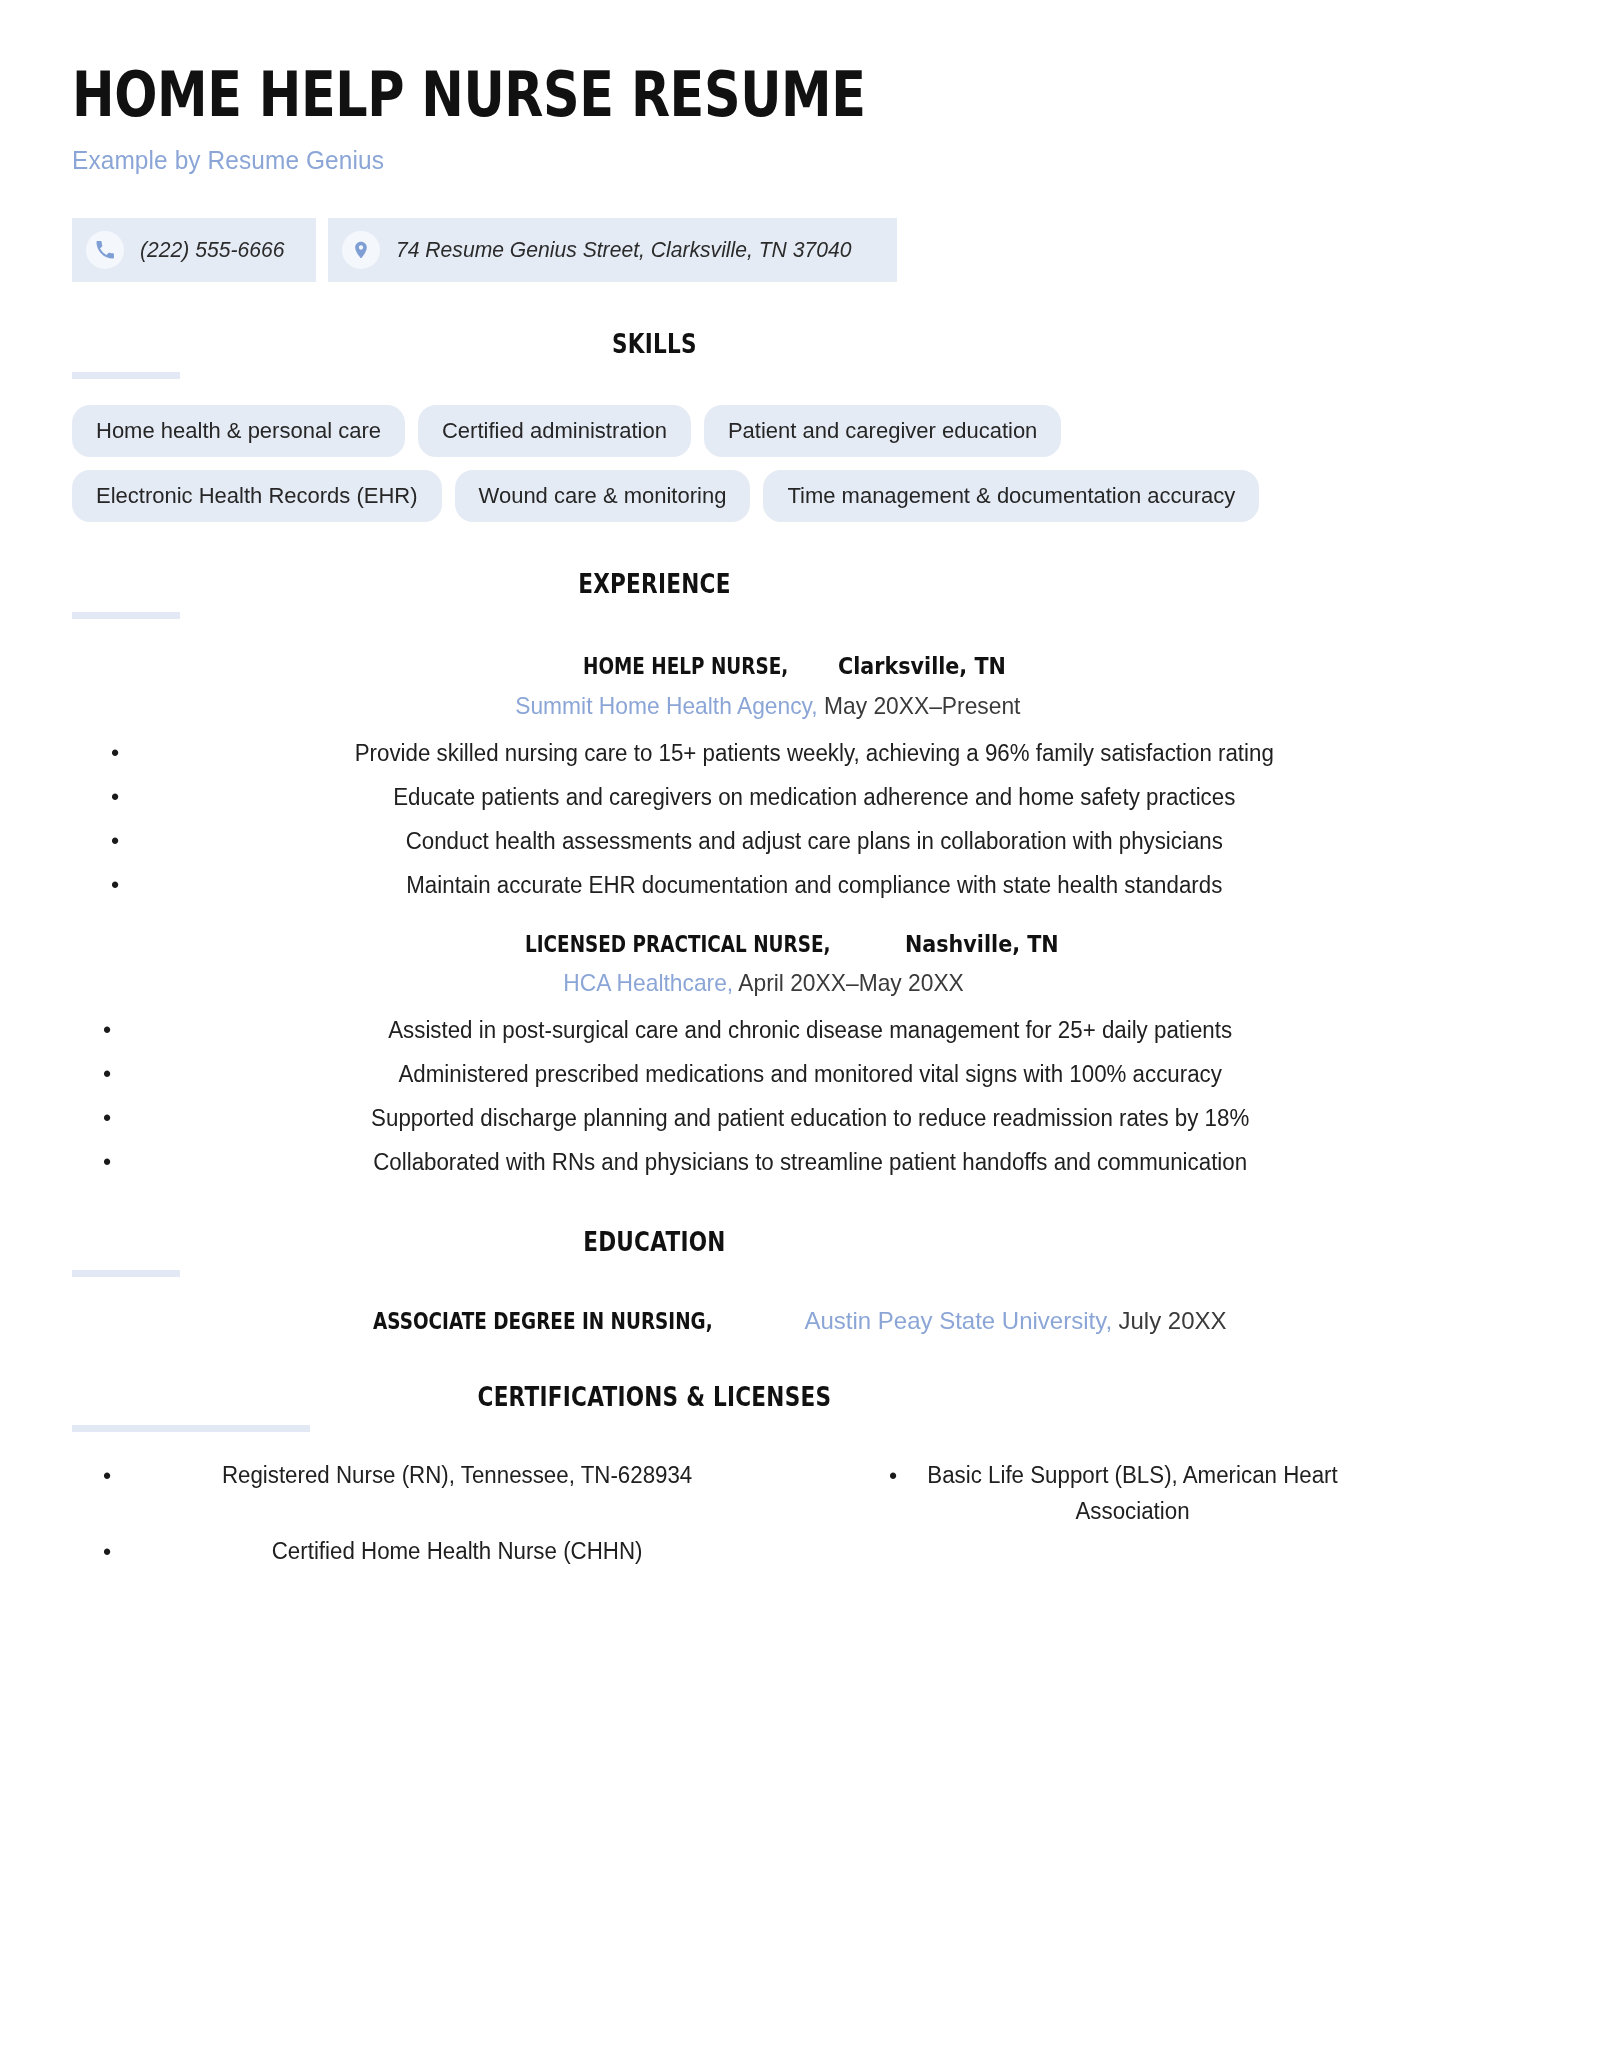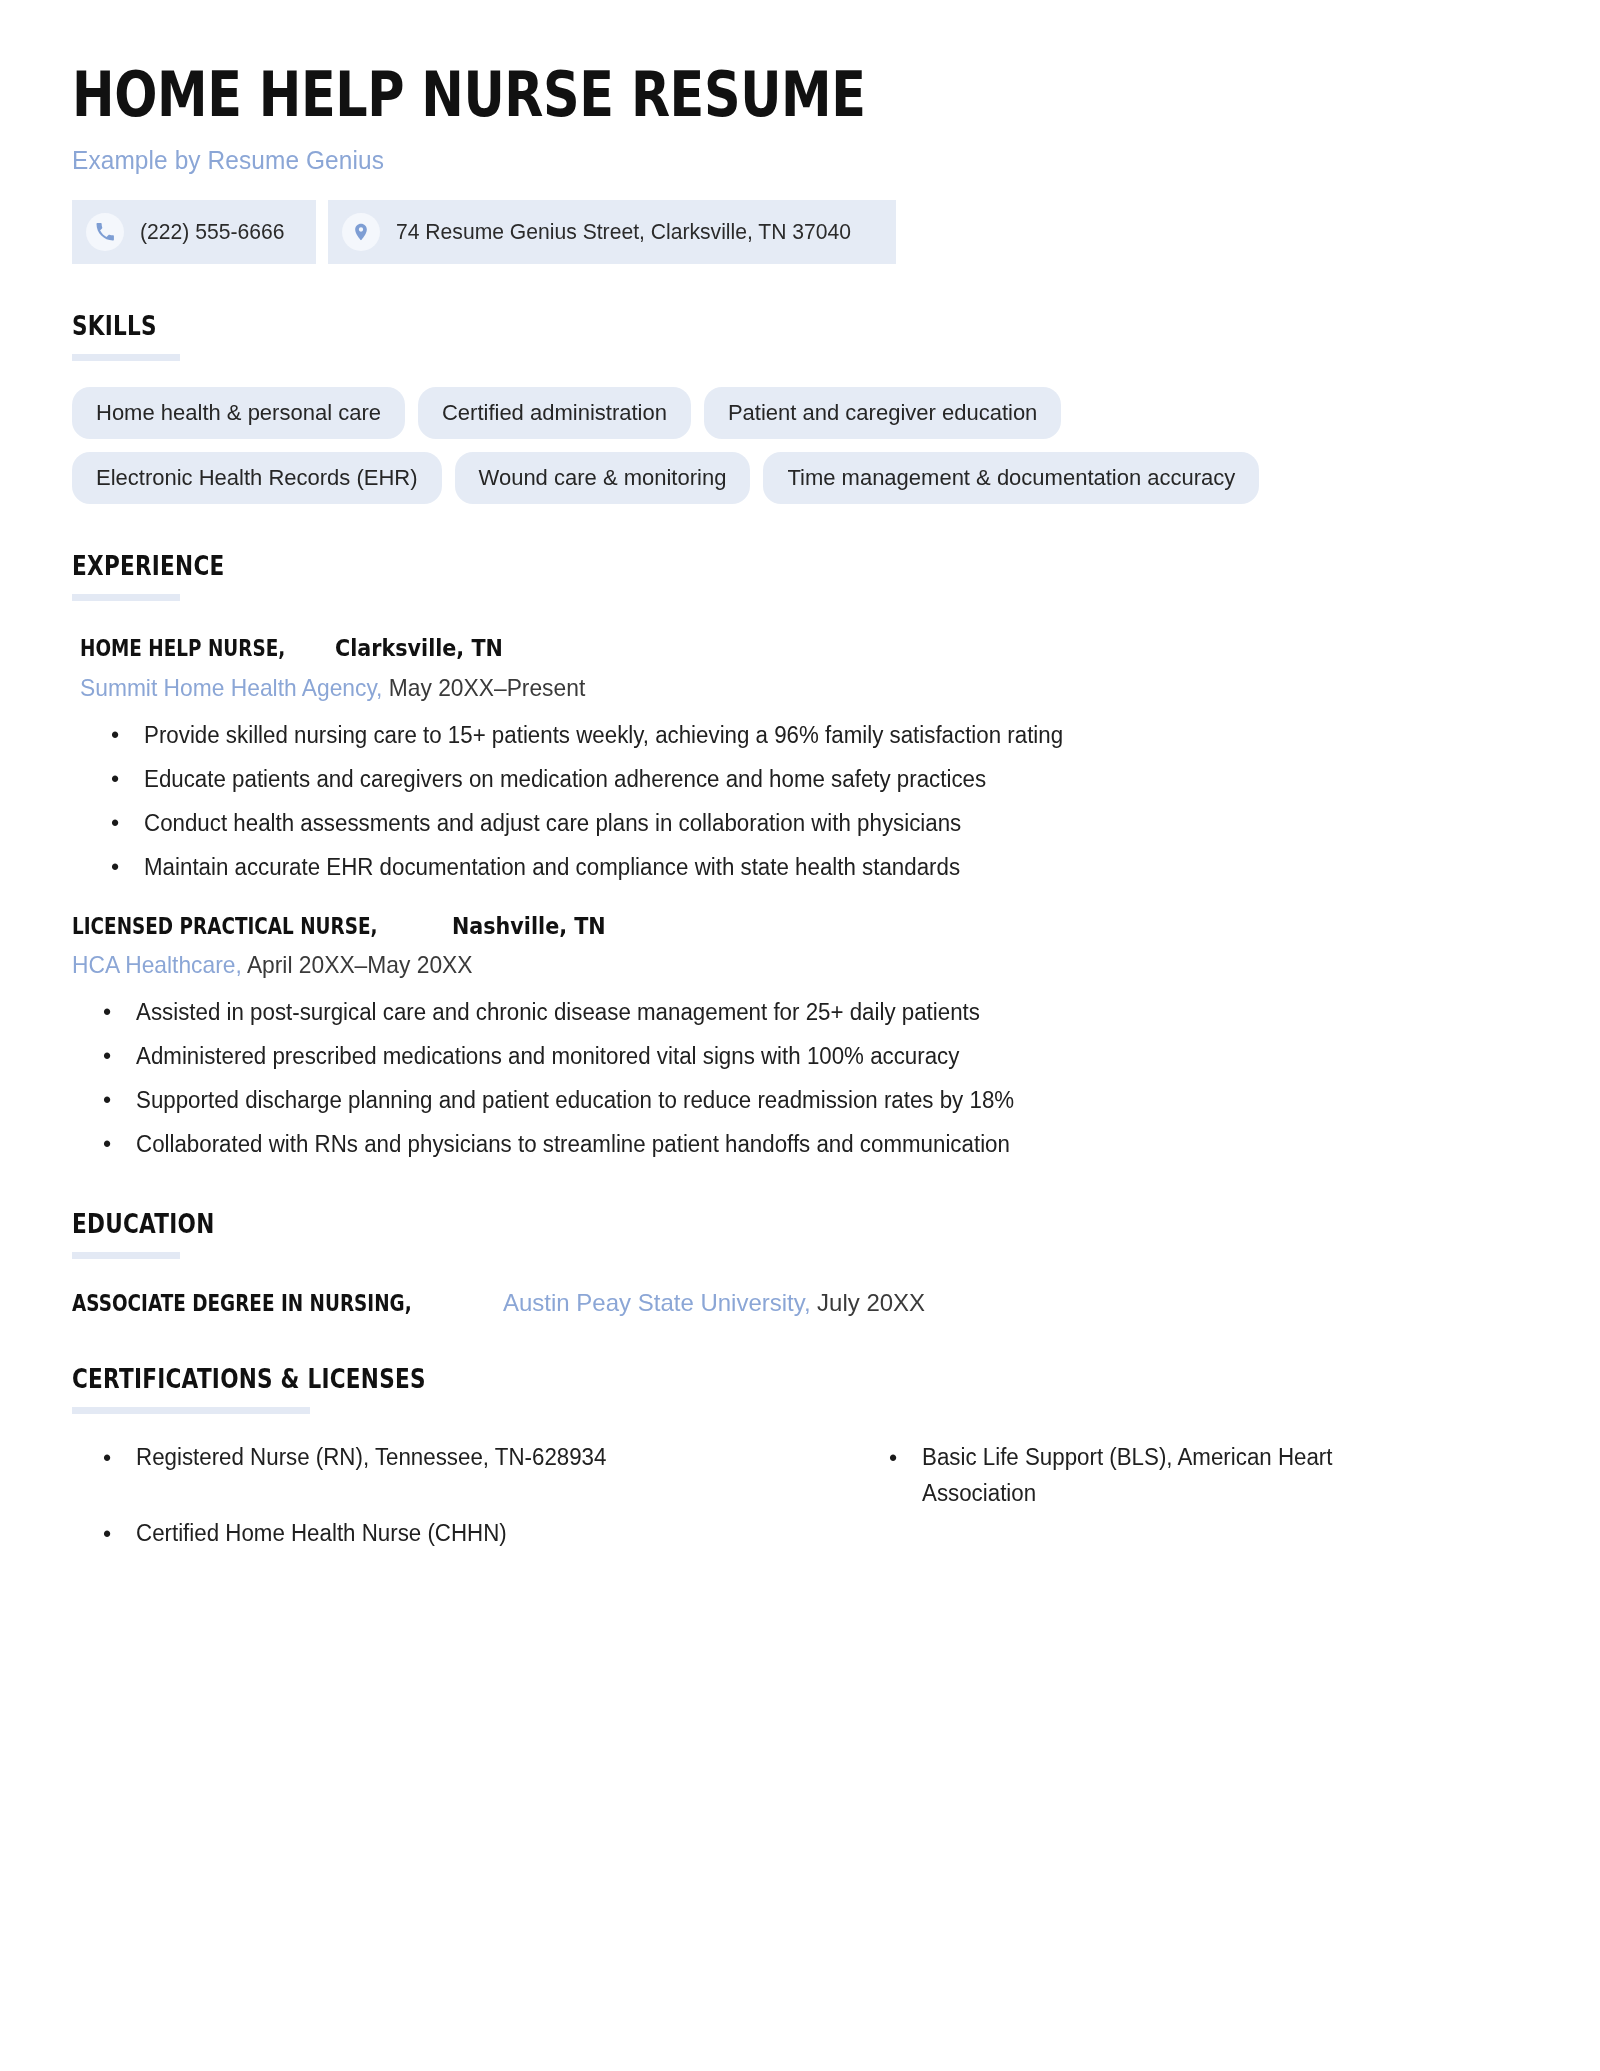--- a/index.html
+++ b/index.html
@@ -44,22 +44,23 @@
     color: #8ba6d6;
     letter-spacing: 0.1px;
     transform: scaleX(0.94);
     transform-origin: left center;
   }
 
   
   .contact-bar {
     display: flex;
     gap: 12px;
-    margin-top: 24px;
+    margin-top: 42px;
     align-items: flex-start;
+    font-style: italic;
   }
 
   .contact-item {
     background: #e5ebf5;
     display: flex;
     align-items: center;
     padding: 13px 26px 13px 14px;
     gap: 16px;
   }
 
@@ -77,21 +78,21 @@
 
   .contact-text {
     font-size: 22px;
     color: #2b2b2b;
     white-space: nowrap;
     transform: scaleX(0.96);
     transform-origin: left center;
   }
 
   
-  .section { margin-top: 46px; }
+  .section { margin-top: 46px; text-align: center; }
 
   .section-heading {
     font-family: "DejaVu Sans", sans-serif;
     font-weight: bold;
     font-size: 27px;
     letter-spacing: 0.3px;
     color: #111111;
     transform: scaleX(0.80);
     transform-origin: left center;
     white-space: nowrap;

